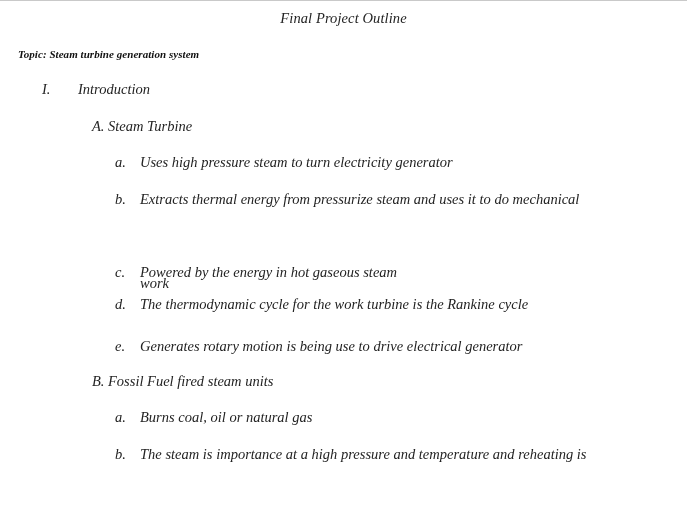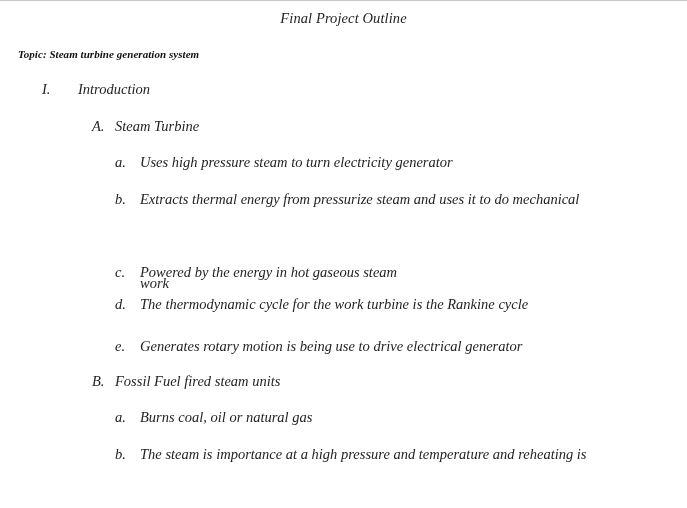--- a/index.html
+++ b/index.html
@@ -69,21 +69,21 @@
     display: inline-block;
     color: #232323;
   }
 
   
   .lvl-roman .marker { left: 42px; }
   .lvl-roman .row-text { left: 78px; }
 
   
   .lvl-alpha .marker { left: 92px; }
-  .lvl-alpha .row-text { left: 115px; text-align: right; }
+  .lvl-alpha .row-text { left: 108px; text-align: right; }
 
   
   .lvl-lower .marker { left: 115px; }
   .lvl-lower .row-text { left: 140px; }
 
   
   .lvl-cont .row-text { left: 140px; margin-top: 47px; }
 </style>
 </head>
 <body>

